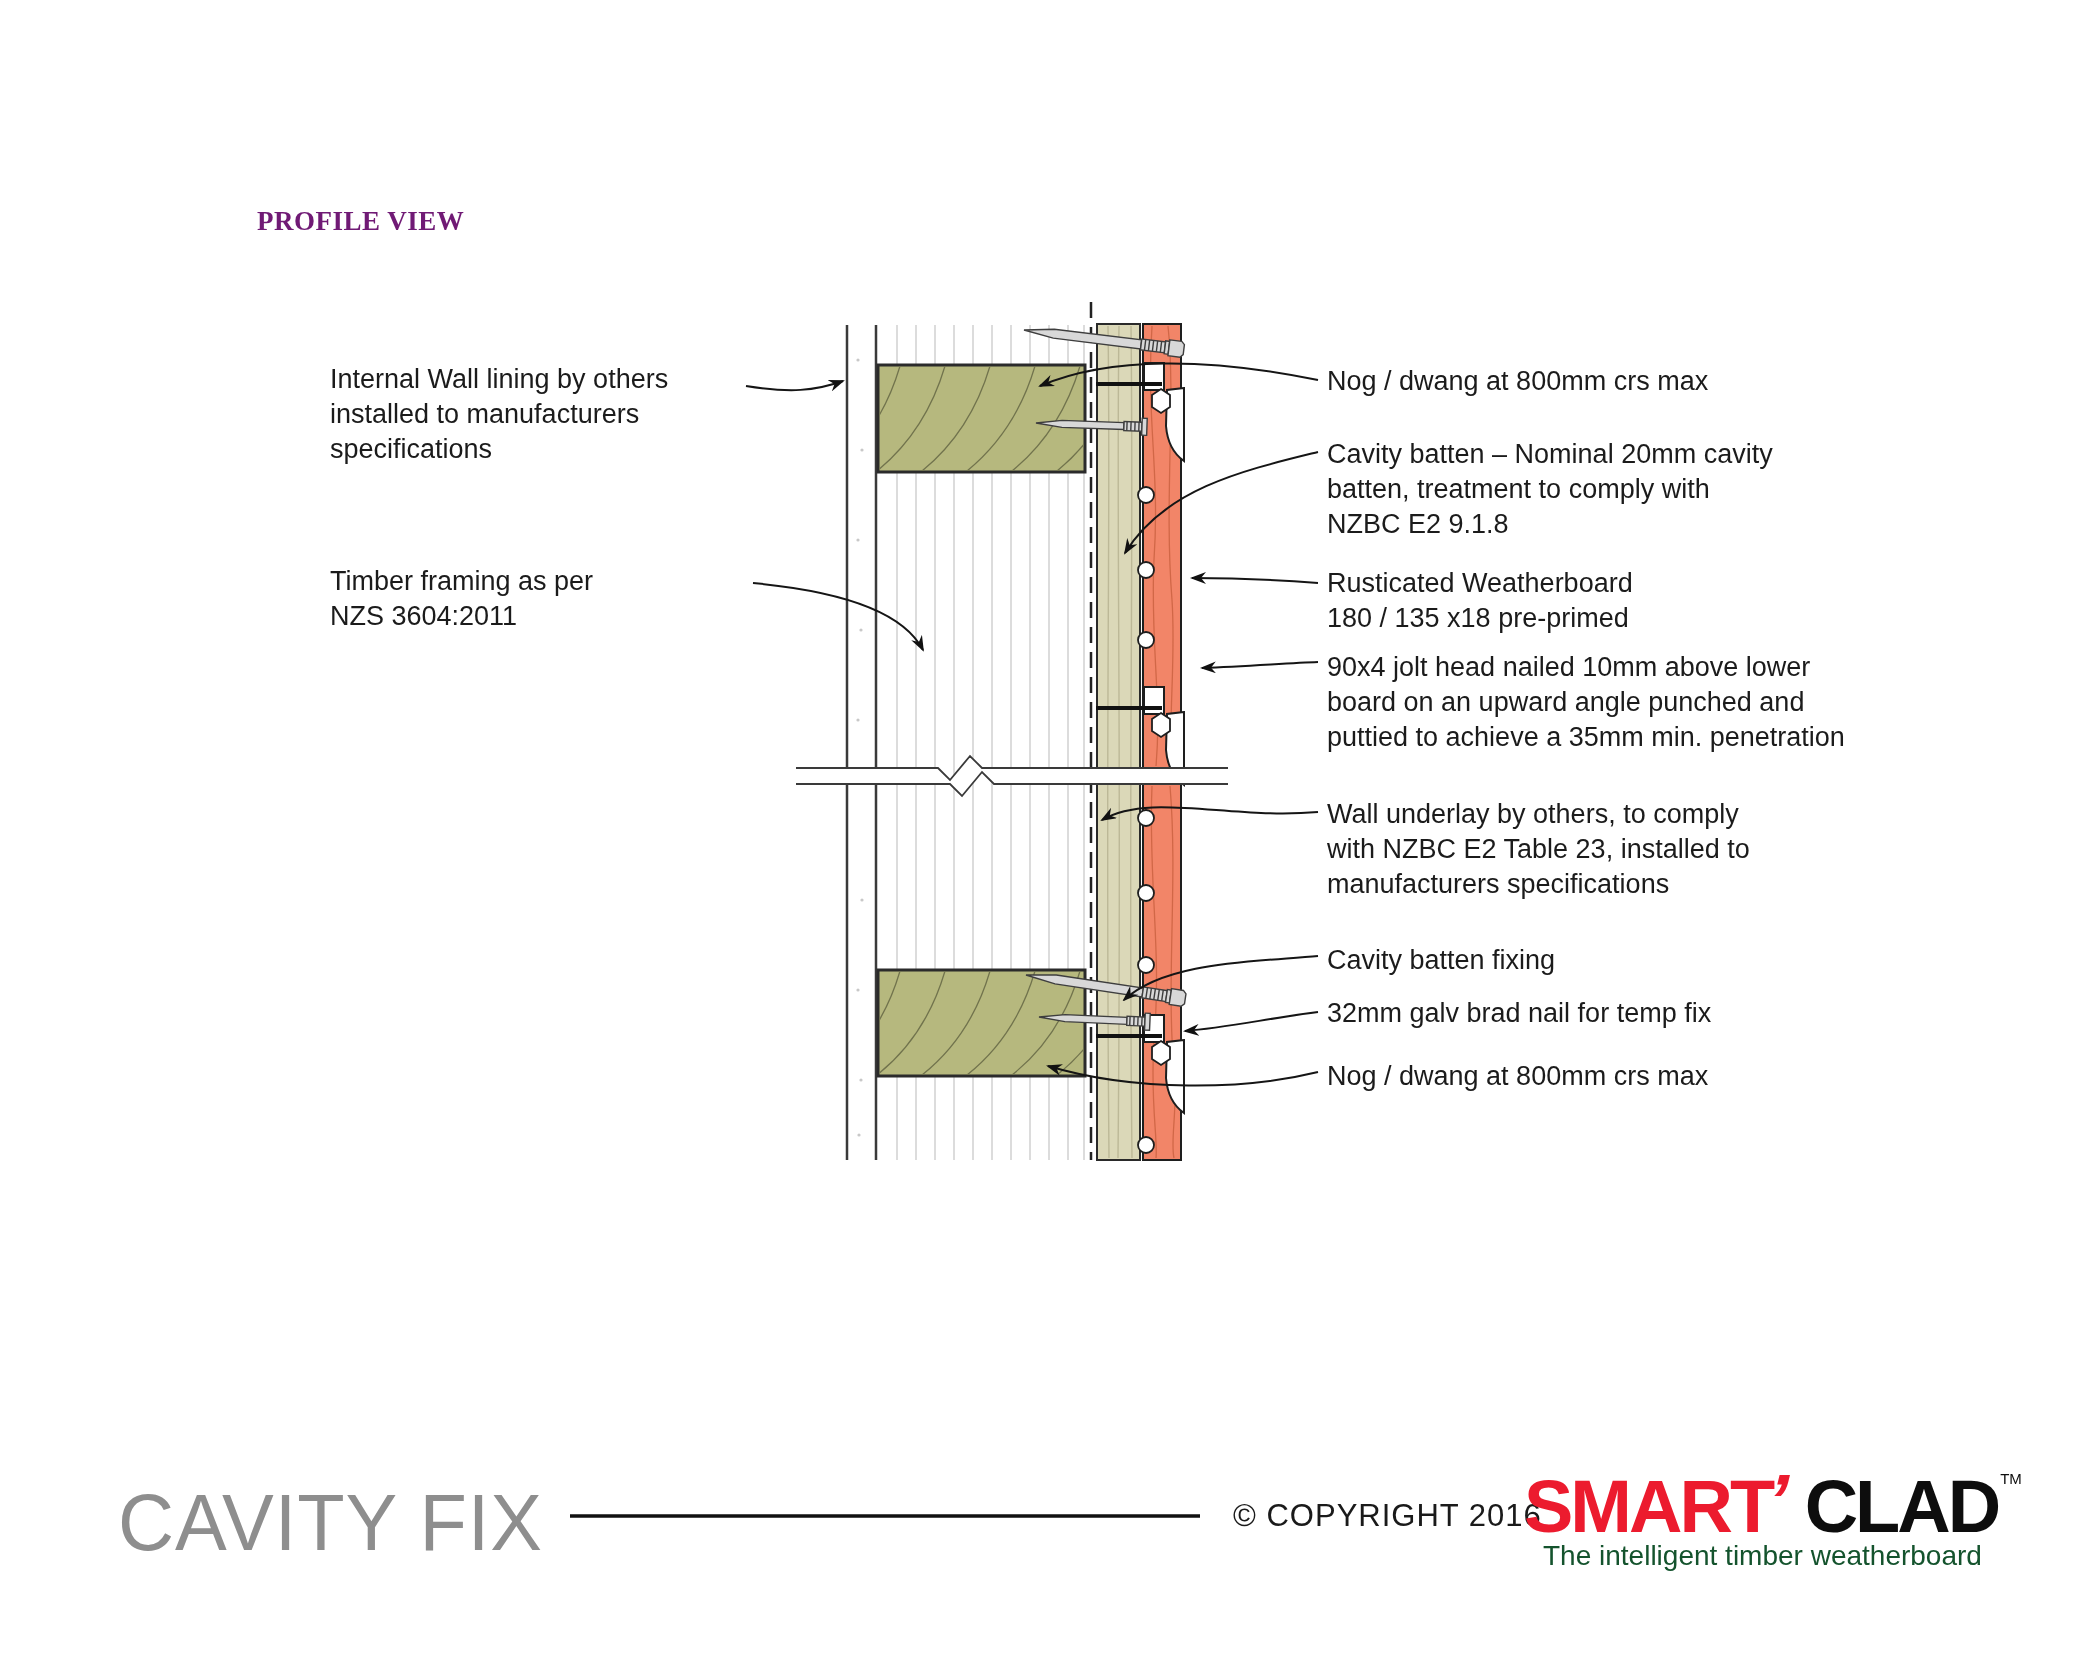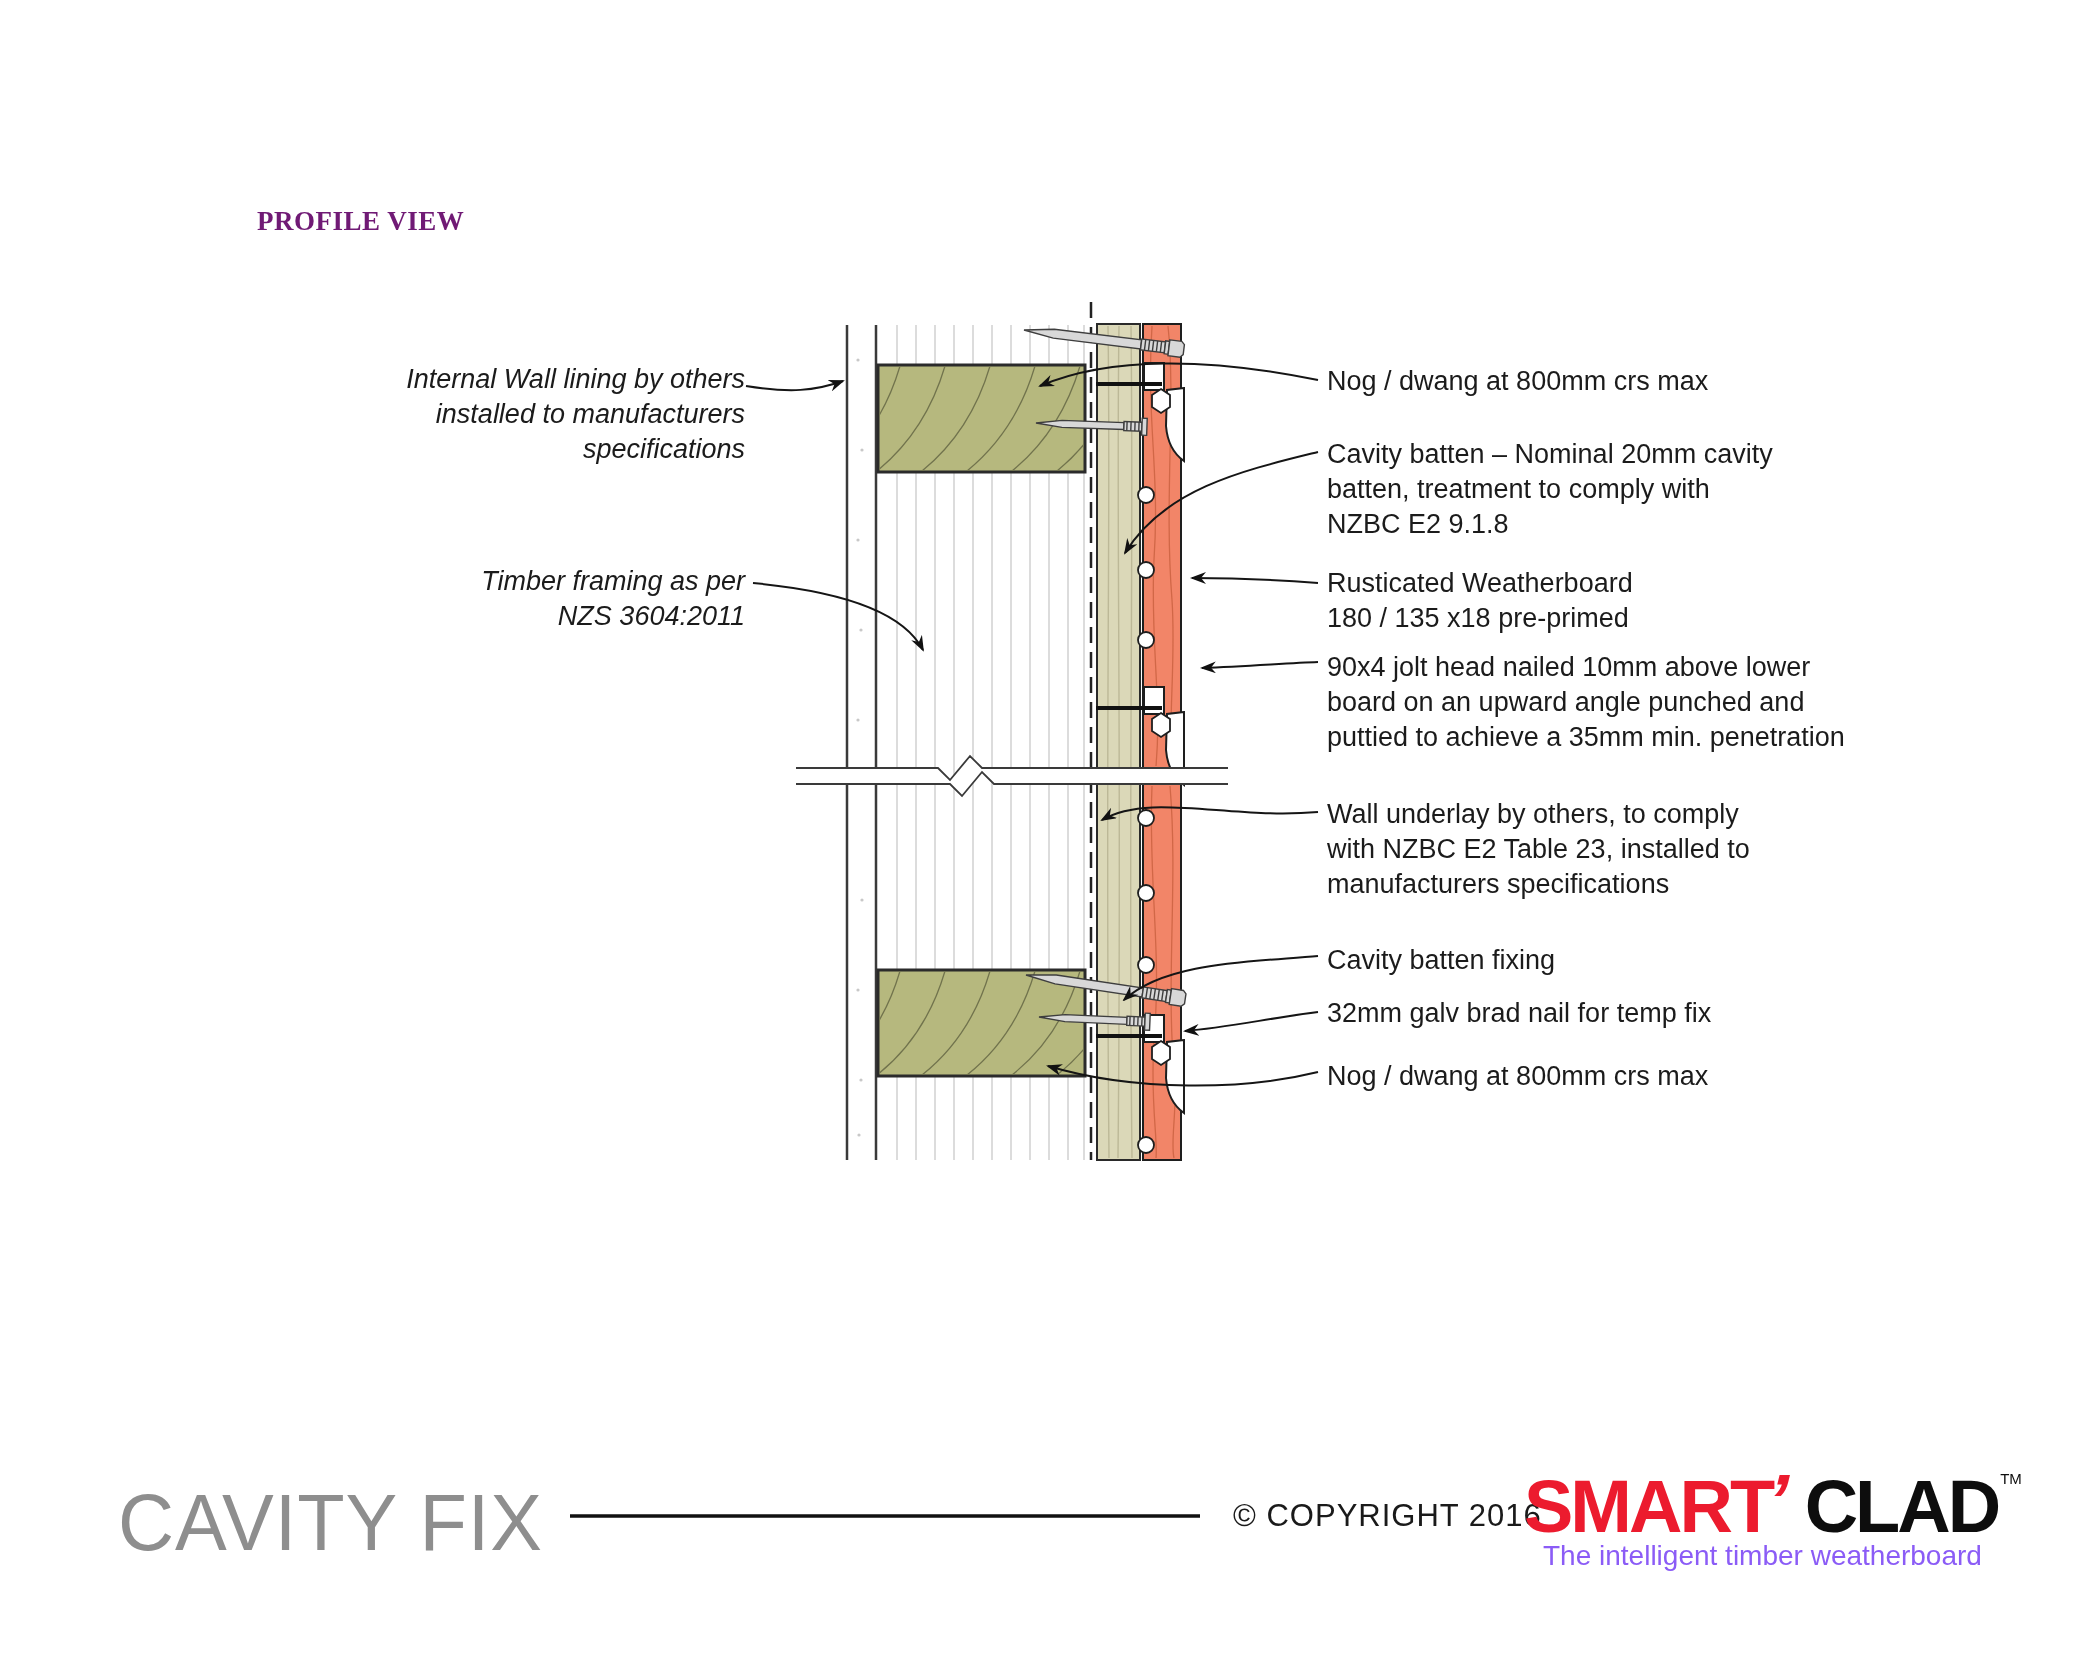--- a/index.html
+++ b/index.html
@@ -1,33 +1,33 @@
 <!DOCTYPE html>
 <html><head>
 <meta charset="utf-8">
 <style>
   html,body{margin:0;padding:0;background:#ffffff;}
   #canvas{position:relative;width:2084px;height:1668px;background:#fff;overflow:hidden;
           font-family:"Liberation Sans",sans-serif;color:#1c1c1c;}
   #drawing{position:absolute;left:0;top:0;}
   .view-label{position:absolute;left:257px;top:206px;font-size:27px;font-weight:600;letter-spacing:.5px;color:#701a75;font-family:Liberation Serif, serif;}
   .ann{position:absolute;font-size:27px;line-height:35px;color:#1b1b1b;}
-  .ann.left{left:338px;width:407px;text-align:right;font-style:italic;}
+  .ann.left{left:330px;width:407px;text-align:left;}
   .ann.right{left:1327px;text-align:left;}
   .footer-title{position:absolute;left:118px;top:1477px;font-size:80px;letter-spacing:1px;color:#8e8e8e;
                 font-weight:400;transform:scaleX(.97);transform-origin:left;}
   .copyright{position:absolute;left:1233px;top:1498px;font-size:31px;letter-spacing:1px;color:#1a1a1a;}
   .logo{position:absolute;left:1500px;top:1464px;white-space:nowrap;}
   .logo .word{font-size:74px;font-weight:900;letter-spacing:-3px;margin-left:24px;}
   .logo .smart{color:#EC1B2E;}
   .logo .clad{color:#0d0d0d;}
   .logo .tick{display:inline-block;color:#EC1B2E;font-weight:900;font-size:74px;
               transform:skewX(-14deg);margin:0 -8px 0 -4px;position:relative;top:-6px;}
   .logo .tm{font-size:15px;font-weight:400;color:#0d0d0d;vertical-align:top;position:relative;top:6px;left:2px;}
-  .tagline{position:absolute;left:1543px;top:1540px;font-size:28px;font-weight:500;color:#8b5cf6;}
+  .tagline{position:absolute;left:1543px;top:1540px;font-size:28px;font-weight:500;color:#14532d;}
 </style>
 </head>
 <body>
 
 <div id="canvas">
 
   <div class="view-label">PROFILE VIEW</div>
 
   <svg id="drawing" width="2084" height="1668" viewBox="0 0 2084 1668">
     <defs>

